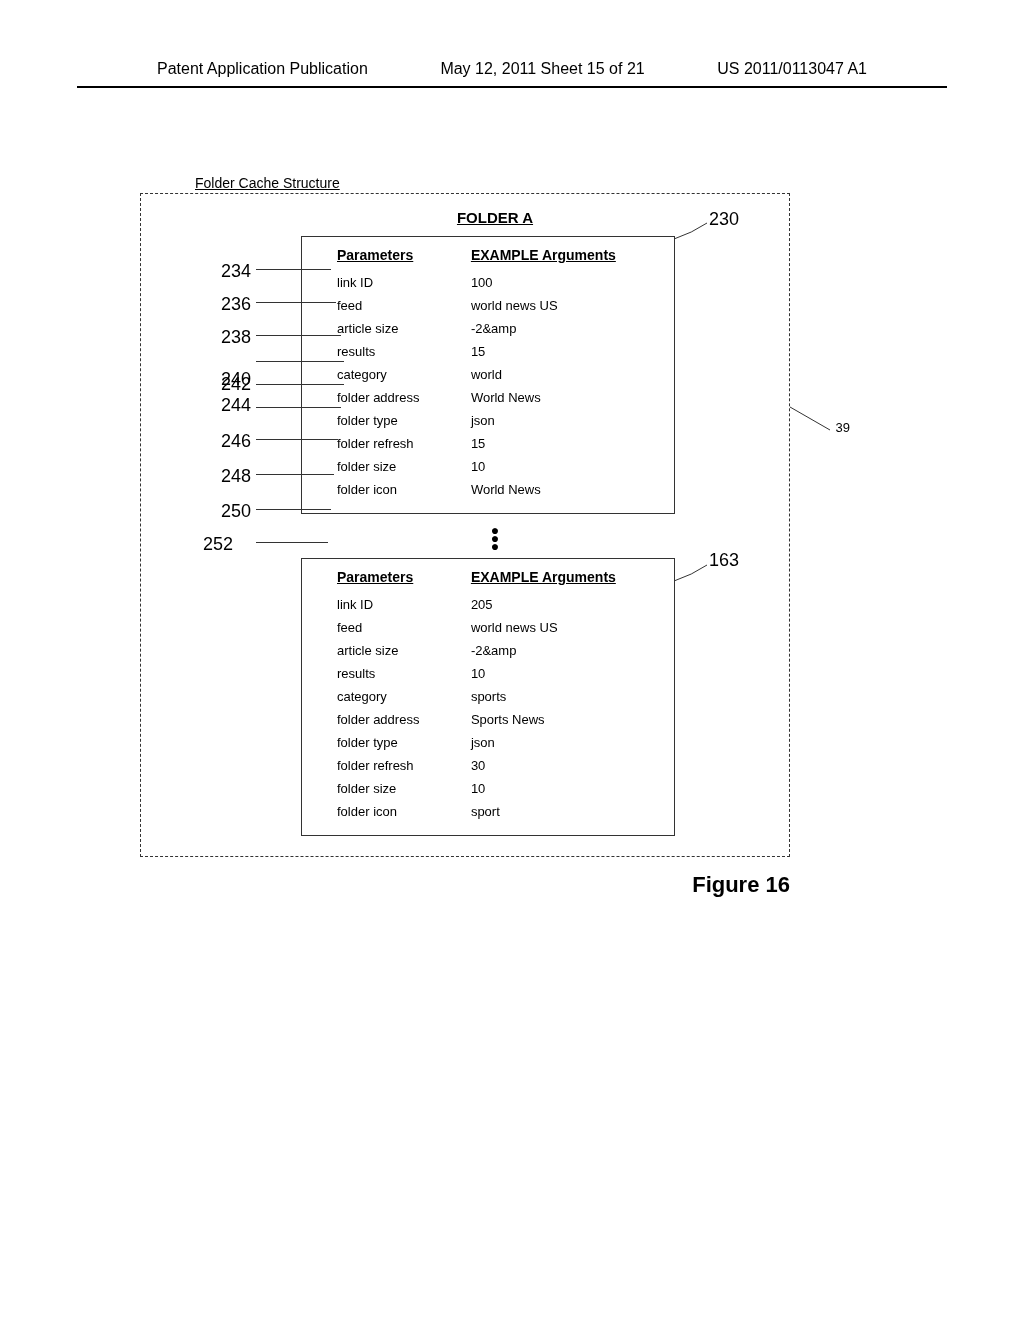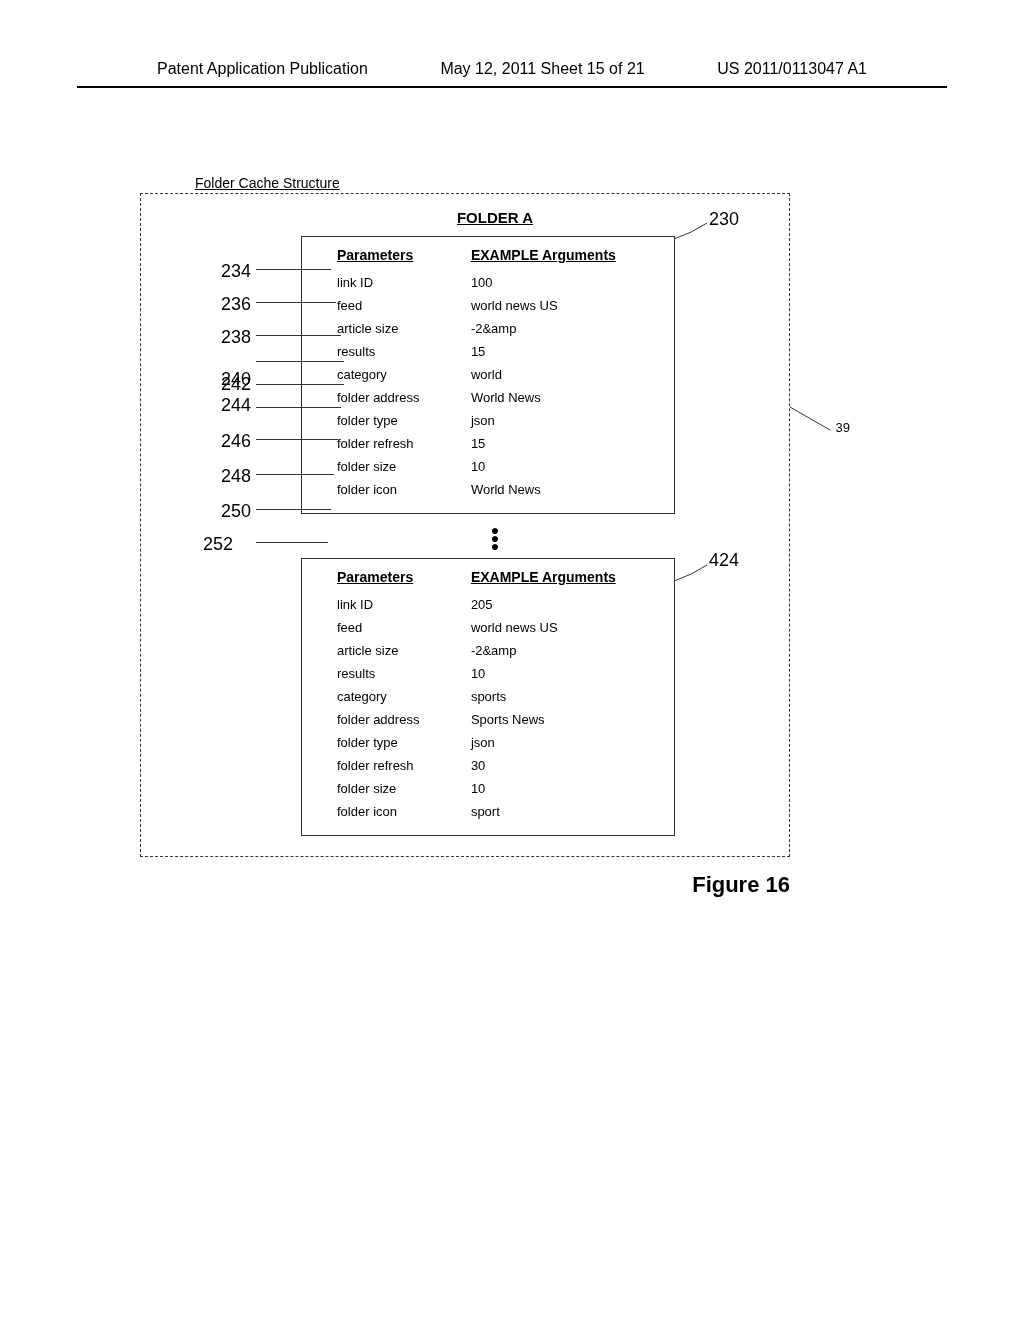--- a/index.html
+++ b/index.html
@@ -214,21 +214,21 @@
       <div class="ref-label" style="top:0px; right:40px;">230</div>
       <svg style="position:absolute; top:12px; right:70px; width:35px; height:20px;">
         <path d="M 0 18 Q 18 12 33 2" stroke="#333" fill="none" stroke-width="1"></path>
       </svg>
     </div>
 
     <div class="dots">●<br>●<br>●</div>
 
     <div class="folder-n-wrap">
 
-      <div class="ref-label" style="top:-8px; right:40px;">424</div>
+      <div class="ref-label" style="top:-8px; right:40px;">163</div>
       <svg style="position:absolute; top:5px; right:70px; width:35px; height:20px;">
         <path d="M 0 18 Q 18 12 33 2" stroke="#333" fill="none" stroke-width="1"></path>
       </svg>
 
       <div class="folder-box" style="margin-left:150px;">
         <table class="folder-table">
           <tbody>
               <tr>
             <th>Parameters</th>
             <th>EXAMPLE Arguments</th>

